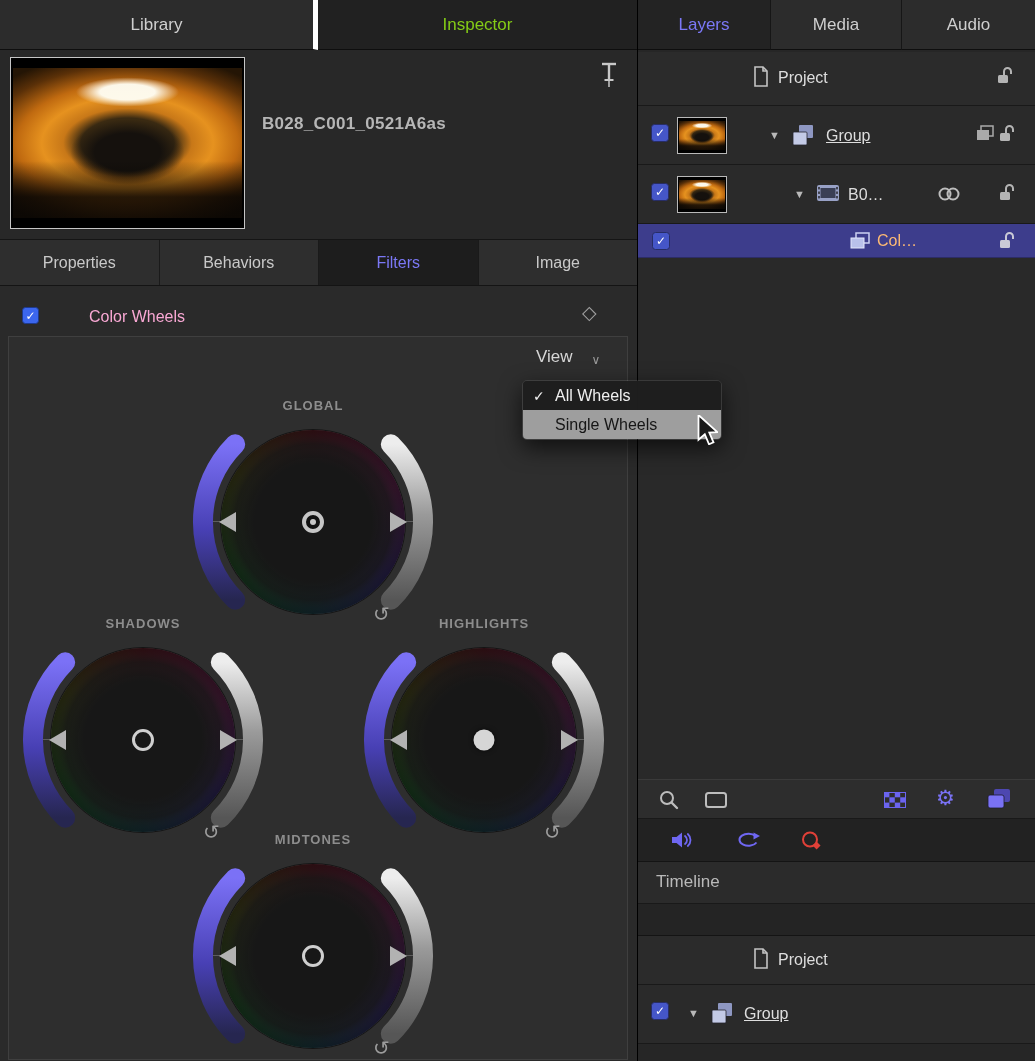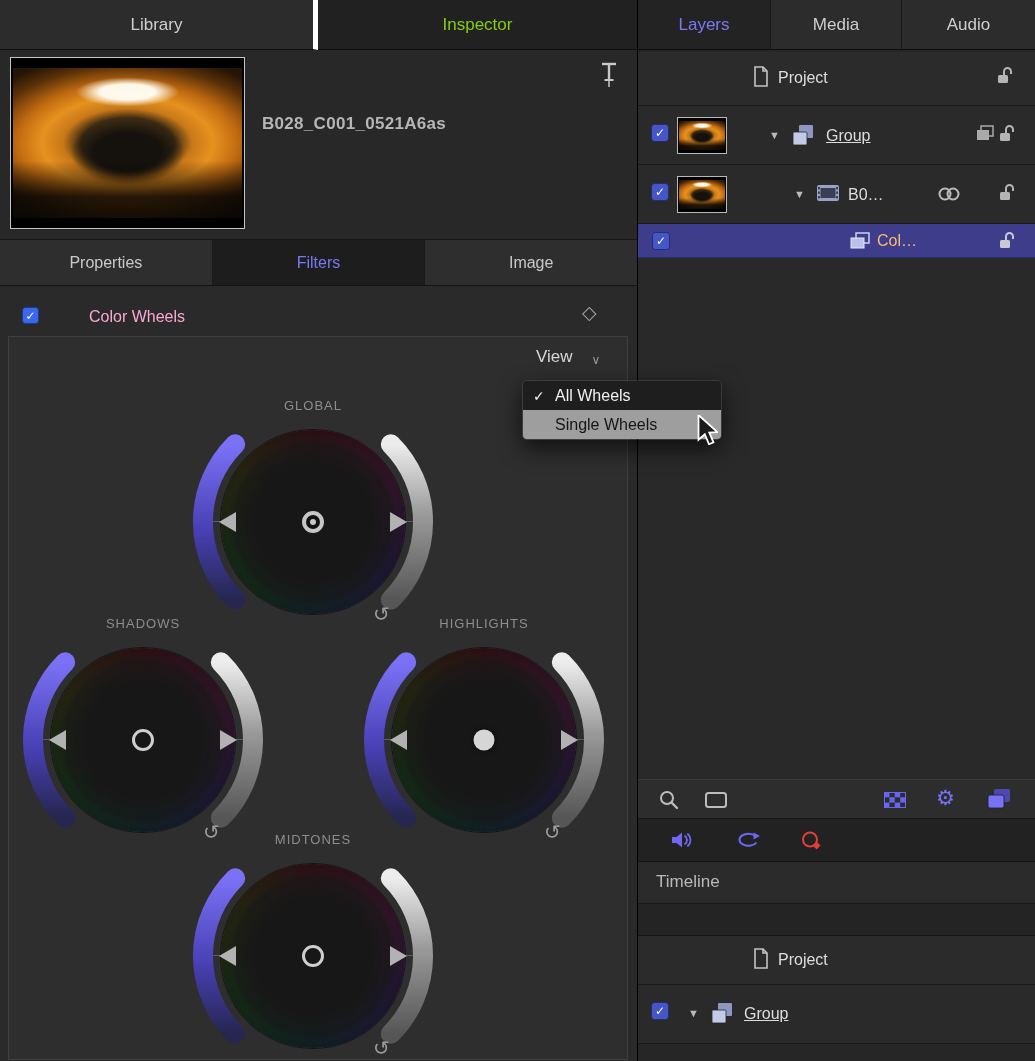--- a/index.html
+++ b/index.html
@@ -47,21 +47,21 @@
       box-sizing:border-box;display:flex;align-items:center;justify-content:center;}
   .cb .cbk{color:#fff;font-size:12px;font-weight:bold;line-height:1;}
   .cb.blue{background:#3b66ee;border-color:#1e3a8e;}
   .filter-name{position:absolute;left:48px;top:308px;font-size:16px;color:#f9a8d4;margin-left:41px;}
   .kf-diamond{position:absolute;left:582px;top:301px;font-size:19px;color:#a0a0a0;}
   .view-ctl{position:absolute;left:536px;top:347px;display:flex;align-items:flex-end;gap:19px;font-size:17px;color:#d6d6d6;}
   .view-ctl .chev{font-size:12px;color:#9a9a9a;margin-top:3px;}
 
   
   .wheel{position:absolute;width:260px;height:260px;}
-  .wlabel{position:absolute;left:0;top:6px;width:100%;text-align:center;font-size:13px;font-weight:normal;
+  .wlabel{position:absolute;left:0;top:6px;width:100%;text-align:center;font-size:13px;font-weight:bold;
           letter-spacing:1px;color:#8d8d8d;}
   .hline{position:absolute;left:22px;top:129px;width:216px;height:1px;background:rgba(150,150,150,.45);}
   .ring{position:absolute;left:38px;top:38px;width:184px;height:184px;border-radius:50%;
     background:
       radial-gradient(circle, #171717 0%, #171717 45%, rgba(23,23,23,.93) 60%, rgba(23,23,23,.55) 76%, rgba(23,23,23,.15) 90%, rgba(23,23,23,0) 100%),
       conic-gradient(from 0deg, #b31930 0deg, #cf2f9e 66deg, #5a3fd8 126deg, #1b6f86 180deg, #27a43c 234deg, #8a8a1a 302deg, #b31930 360deg);
     box-shadow:inset 0 0 22px rgba(0,0,0,.85), 0 0 0 1px rgba(0,0,0,.55);}
   .arcs{position:absolute;left:0;top:0;width:260px;height:260px;}
   .arcL{fill:none;stroke:url(#gBlue);stroke-width:20;stroke-linecap:round;}
   .arcR{fill:none;stroke:url(#gGray);stroke-width:20;stroke-linecap:round;}
@@ -131,20 +131,23 @@
         <line x1="11" y1="4" x2="11" y2="20" stroke="#c8c8c8" stroke-width="2.4"></line>
         <line x1="6.5" y1="20" x2="15.5" y2="20" stroke="#c8c8c8" stroke-width="2"></line>
         <line x1="11" y1="20" x2="11" y2="27" stroke="#c8c8c8" stroke-width="1.5"></line>
       </svg>
     </div>
 
     <div class="insp-tabs">
       <div class="insp-tab">
         <span>Properties</span>
       </div>
+      <div class="insp-tab">
+        <span>Behaviors</span>
+      </div>
       <div class="insp-tab active">
         <span>Filters</span>
       </div>
       <div class="insp-tab">
         <span>Image</span>
       </div>
     </div>
 
     <div class="filters-bg"></div>
 

